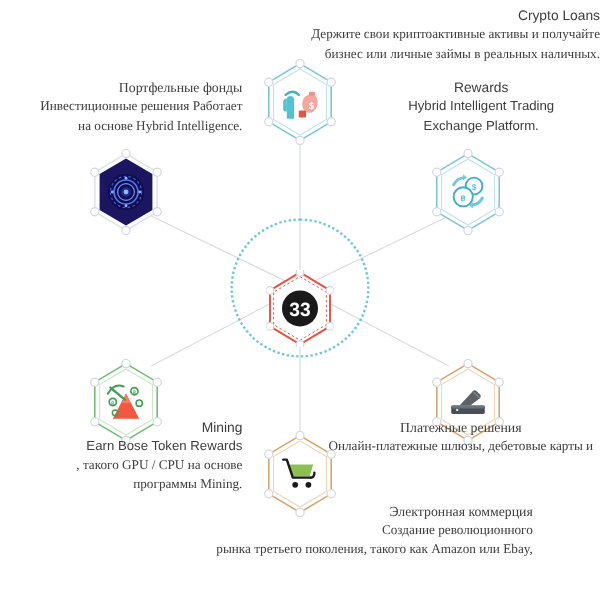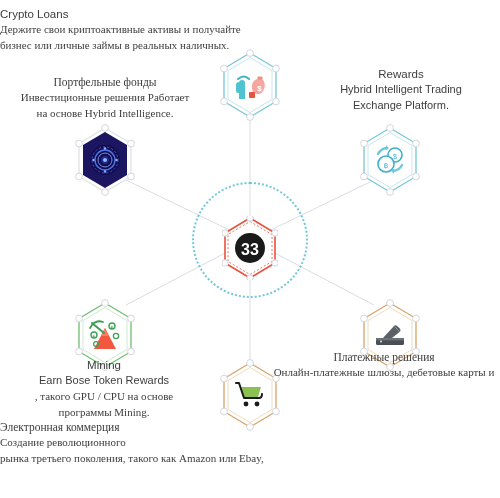--- a/index.html
+++ b/index.html
@@ -19,38 +19,38 @@
   
   .node{position:absolute;width:62px;height:70px;transform:translate(-50%,-50%);}
   .node svg.hexsvg{position:absolute;left:0;top:0;overflow:visible;}
   .node .glyph{
     position:absolute;left:0;top:0;width:62px;height:70px;
     display:flex;align-items:center;justify-content:center;
   }
   .node .glyph svg{display:block;}
 
   
-  .center-node{position:absolute;left:250px;top:248px;width:56px;height:64px;transform:translate(-50%,-50%);}
+  .center-node{position:absolute;left:250px;top:257px;width:56px;height:64px;transform:translate(-50%,-50%);}
   .dotted-ring{
     position:absolute;left:250px;top:240px;width:112px;height:112px;
     transform:translate(-50%,-50%);
     border-radius:50%;
     border:2px dotted #5bbdd4;
     opacity:.85;
   }
 
   
   .txt{position:absolute;line-height:1.42;}
   .txt .ttl{font-size:11.5px;color:#3d3d3d;}
   .txt .body{font-size:11px;color:#3d3d3d;}
   .sans{font-family:"Liberation Sans",sans-serif;}
   .serif{font-family:"Liberation Serif",serif;}
-  .c-center{text-align:left;}
+  .c-center{text-align:right;}
   .c-right{text-align:center;}
-  .c-left{text-align:center;margin-top:8px;}
+  .c-left{text-align:right;}
 </style>
 </head>
 <body>
 
 <div id="stage">
 
   <svg class="links" viewBox="0 0 500 498">
     <line x1="250" y1="240" x2="250" y2="120" stroke="#d9dde3" stroke-width="1"></line>
     <line x1="250" y1="240" x2="250" y2="368" stroke="#d9dde3" stroke-width="1"></line>
     <line x1="250" y1="240" x2="126" y2="180" stroke="#d9dde3" stroke-width="1"></line>

